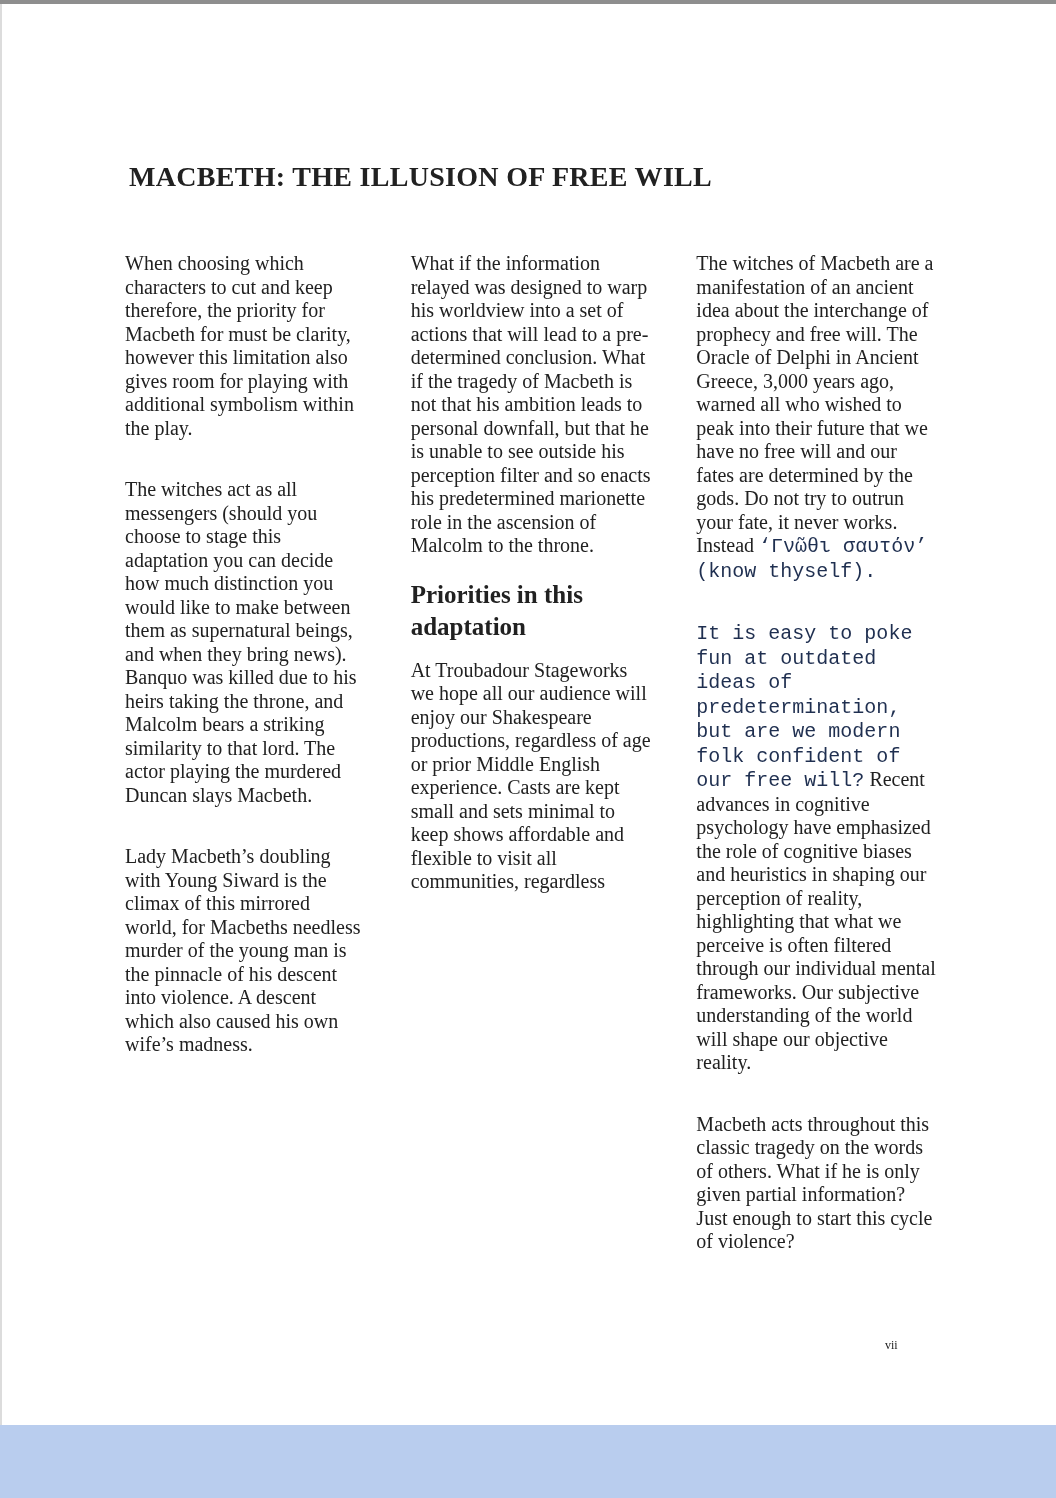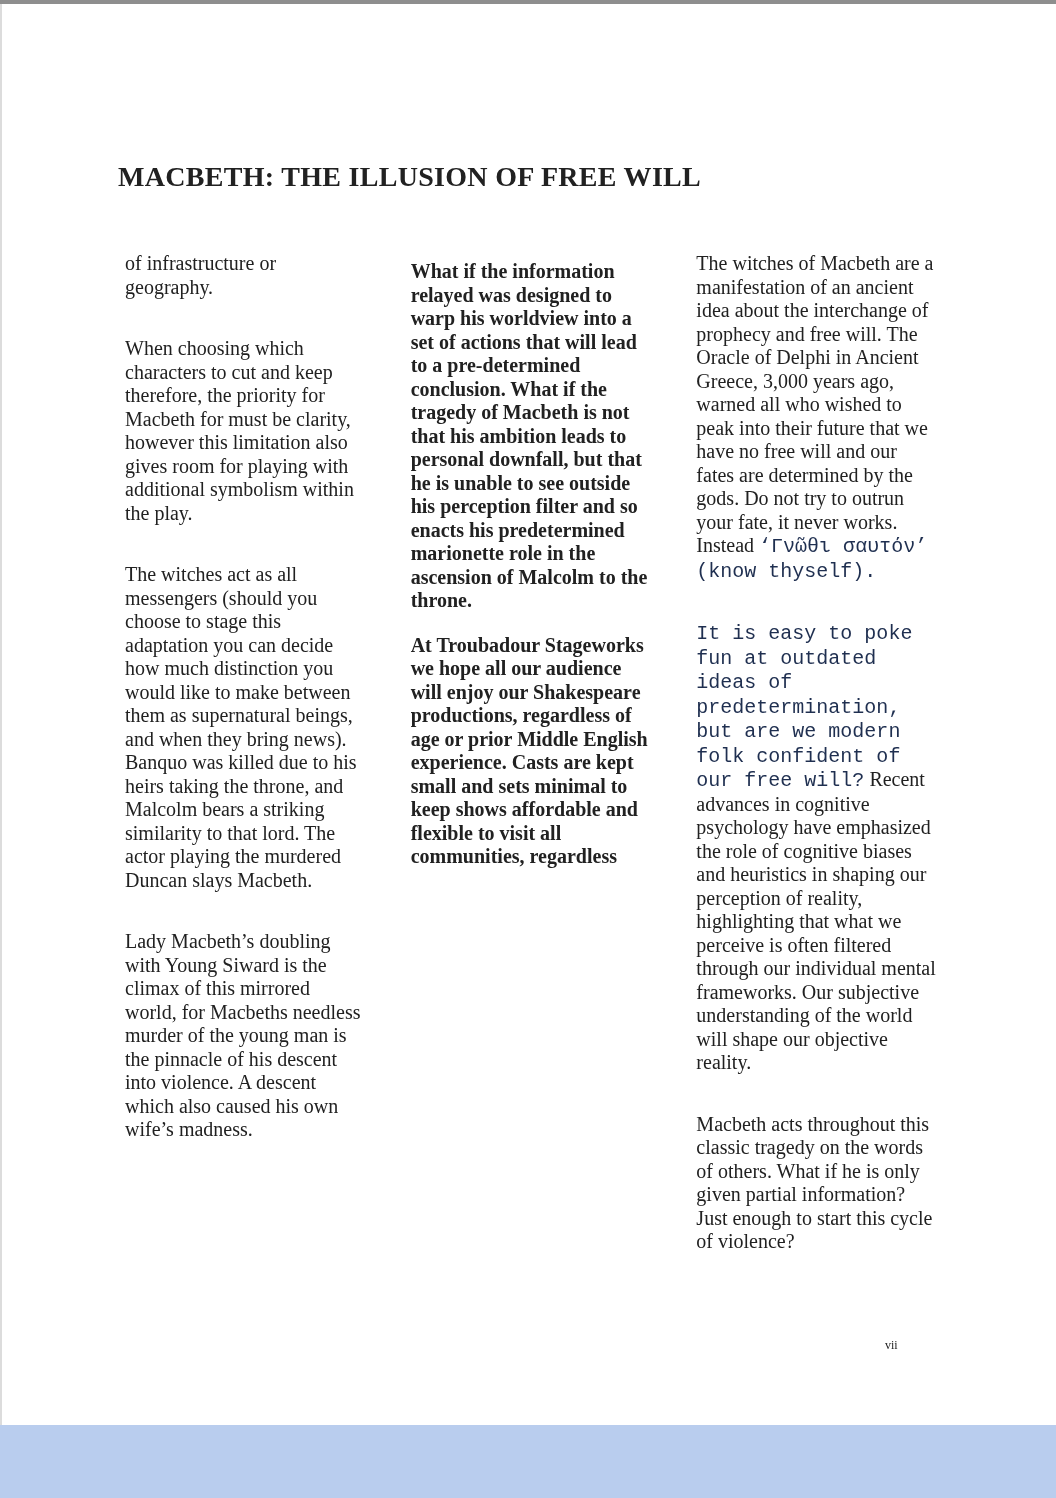--- a/index.html
+++ b/index.html
@@ -22,21 +22,21 @@
     background: var(--top-bar, #8e8e8e);
   }
   .left-edge {
     position: absolute;
     top: 4px; left: 0;
     width: 2px; height: 1421px;
     background: var(--edge-border, #dcdcdc);
   }
   h1.page-title {
     position: absolute;
-    left: 118px;
+    left: 129px;
     top: 160px;
     margin: 0;
     font-size: 28px;
     line-height: 34px;
     font-weight: 700;
     letter-spacing: 0.3px;
     color: var(--body-text, #212121);
     white-space: nowrap;
   }
   .cols {
@@ -47,21 +47,21 @@
     display: flex;
     gap: 45px;
   }
   .col {
     width: 241px;
     font-size: 20px;
     line-height: 23.5px;
     color: var(--body-text, #212121);
   }
   .col p { margin: 0 0 38px 0; }
-  .col.col-2 p { margin: 8px 0 21px 0; font-weight: bold; }
+  .col.col-2 p { margin: 0 0 21px 0; }
   h2.section-heading {
     font-size: 25px;
     line-height: 32px;
     font-weight: 700;
     margin: 6px 0 16px 0;
     color: var(--body-text, #212121);
   }
   .navy { color: var(--navy-text, #203050); font-family: Liberation Mono, monospace; }
   .page-number {
     position: absolute;
@@ -85,28 +85,28 @@
 <div class="stage">
 
   <div class="top-edge"></div>
   <div class="left-edge"></div>
 
   <h1 class="page-title">MACBETH: THE ILLUSION OF FREE WILL</h1>
 
   <div class="cols">
 
     <div class="col col-1">
-      <p>of infrastructure or geography.</p>
       <p>When choosing which characters to cut and keep therefore, the priority for Macbeth for must be clarity, however this limitation also gives room for playing with additional symbolism within the play.</p>
       <p>The witches act as all messengers (should you choose to stage this adaptation you can decide how much distinction you would like to make between them as supernatural beings, and when they bring news). Banquo was killed due to his heirs taking the throne, and Malcolm bears a striking similarity to that lord. The actor playing the murdered Duncan slays Macbeth.</p>
       <p>Lady Macbeth’s doubling with Young Siward is the climax of this mirrored world, for Macbeths needless murder of the young man is the pinnacle of his descent into violence. A descent which also caused his own wife’s madness.</p>
     </div>
 
     <div class="col col-2">
       <p>What if the information relayed was designed to warp his worldview into a set of actions that will lead to a pre-determined conclusion. What if the tragedy of Macbeth is not that his ambition leads to personal downfall, but that he is unable to see outside his perception filter and so enacts his predetermined marionette role in the ascension of Malcolm to the throne.</p>
+      <h2 class="section-heading">Priorities in this adaptation</h2>
       <p>At Troubadour Stageworks we hope all our audience will enjoy our Shakespeare productions, regardless of age or prior Middle English experience. Casts are kept small and sets minimal to keep shows affordable and flexible to visit all communities, regardless</p>
     </div>
 
     <div class="col col-3">
       <p><span>The witches of Macbeth are a manifestation of an ancient idea about the interchange of prophecy and free will. The Oracle of Delphi in Ancient Greece, 3,000 years ago, warned all who wished to peak into their future that we have no free will and our fates are determined by the gods. Do not try to outrun your fate, it never works. Instead </span><span class="navy">‘Γνῶθι σαυτόν’ (know thyself).</span></p>
       <p><span class="navy">It is easy to poke fun at outdated ideas of predetermination, but are we modern folk confident of our free will?</span><span> Recent advances in cognitive psychology have emphasized the role of cognitive biases and heuristics in shaping our perception of reality, highlighting that what we perceive is often filtered through our individual mental frameworks. Our subjective understanding of the world will shape our objective reality.</span></p>
       <p>Macbeth acts throughout this classic tragedy on the words of others. What if he is only given partial information? Just enough to start this cycle of violence?</p>
     </div>
 
   </div>

